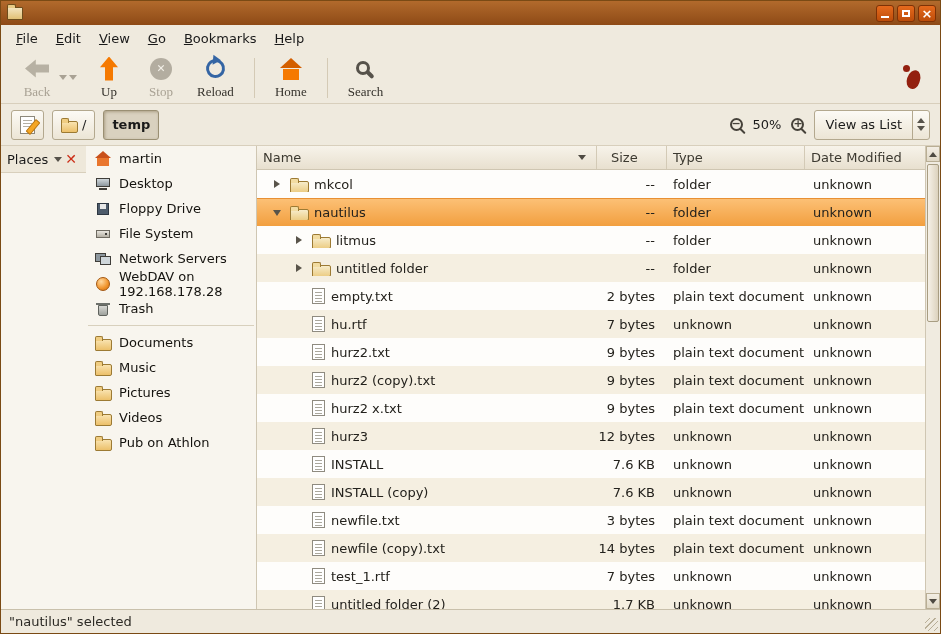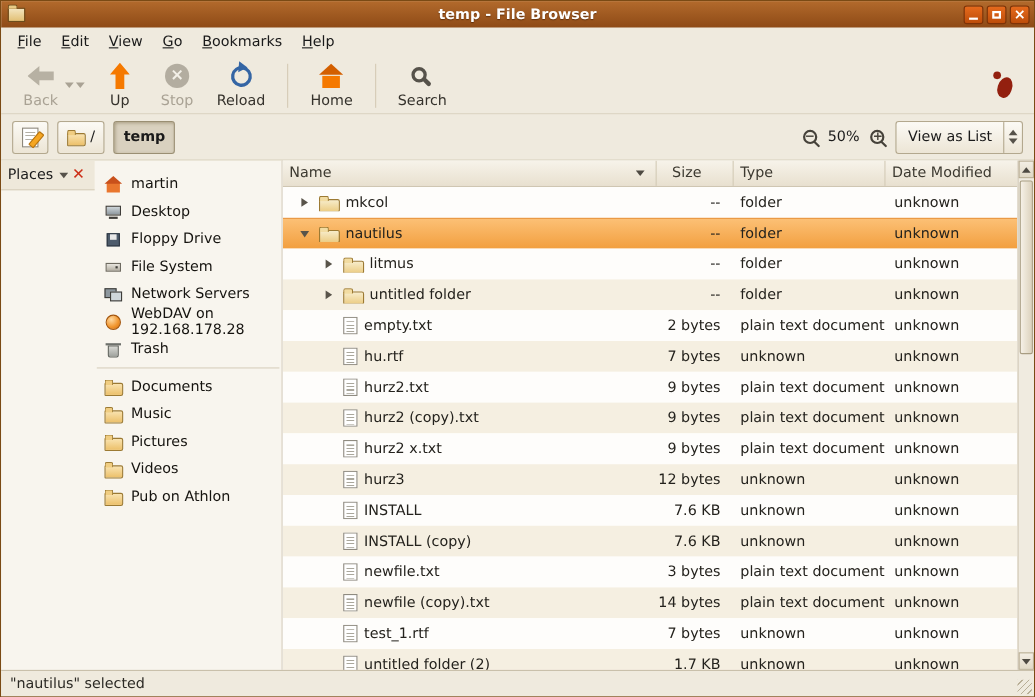--- a/index.html
+++ b/index.html
@@ -23,21 +23,21 @@
   .wbtn .g-max { position:absolute; left:4px; right:4px; top:4px; bottom:4px; border:2px solid #fff; }
   .wbtn .g-close { position:absolute; inset:0; color:#fff; font-size:13px; line-height:15px; text-align:center; font-weight:bold; }
 
   
   .menubar { height:27px; flex:0 0 27px; display:flex; align-items:center; padding-left:6px; background:#efeade; font-size:13px; }
   .menu-item { padding:4px 9px; color:#1a1a1a; cursor:default; }
   .menu-item u { text-decoration:underline; }
 
   
   .toolbar { height:52px; flex:0 0 52px; display:flex; align-items:center; padding:2px 6px 2px 10px; background:#efeade; border-bottom:1px solid #d8cfbc; }
-  .tbtn { display:flex; flex-direction:column; align-items:center; justify-content:center; gap:2px; padding:3px 10px; border-radius:3px; min-width:52px; cursor:pointer; }
+  .tbtn { display:flex; flex-direction:column; align-items:center; justify-content:center; gap:2px; padding:3px 10px; border-radius:3px; min-width:52px; cursor:pointer;font-family:Liberation Serif, serif; }
   .tb-label { font-size:13px; color:#35322c; }
   .tbtn.disabled .tb-label { color:#a9a294; }
   .tb-caret { width:0; height:0; border-left:4px solid transparent; border-right:4px solid transparent; border-top:5px solid #a9a294; margin:0 6px 0 -4px; align-self:center; }
   .tb-sep { width:1px; height:40px; background:#d4cab5; margin:0 10px; }
   .tb-iconbox { height:26px; display:flex; align-items:center; justify-content:center; }
 
   .arrow-left  { width:24px; height:20px; background:#b7b1a3; clip-path:polygon(0 50%,45% 5%,45% 30%,100% 30%,100% 70%,45% 70%,45% 95%); }
   .arrow-right { width:24px; height:20px; background:#b7b1a3; clip-path:polygon(100% 50%,55% 5%,55% 30%,0 30%,0 70%,55% 70%,55% 95%); }
   .arrow-up    { width:20px; height:24px; background:#f57900; clip-path:polygon(50% 0,95% 45%,70% 45%,70% 100%,30% 100%,30% 45%,5% 45%); }
   .stop-circle { width:22px; height:22px; border-radius:50%; background:#b3ada0; position:relative; }
@@ -77,21 +77,21 @@
 
   
   .content { flex:1; min-height:0; display:flex; }
 
   
   .sidebar { width:256px; flex:0 0 256px; background:#f8f5ee; border-right:1px solid #cfc6b2; display:flex; flex-direction:row; }
   .places-header { height:27px; flex:0 0 27px; display:flex; align-items:center; padding:0 6px; background:#eee8da; border-bottom:1px solid #d8cfbc; font-size:13px; }
   .ph-label { color:#1a1a1a; }
   .ph-caret { width:0; height:0; border-left:4px solid transparent; border-right:4px solid transparent; border-top:5px solid #56524a; margin-left:6px; }
   .ph-close { margin-left:auto; color:#cc2d16; font-weight:bold; font-size:14px; line-height:14px; padding:1px 3px; cursor:pointer; }
-  .places-list { flex:1; overflow:hidden; padding-top:9px; }
+  .places-list { flex:1; overflow:hidden; padding-top:0; }
   .place-item { height:25px; display:flex; align-items:center; gap:8px; padding-left:9px; font-size:13px; color:#15130f; cursor:pointer; }
   .place-sep { border-top:1px solid #d8d0bd; margin:4px 2px; }
 
   .pi { width:16px; height:16px; position:relative; flex:0 0 16px; }
   .home-icon::after { content:''; position:absolute; left:0; top:0; border-left:8px solid transparent; border-right:8px solid transparent; border-bottom:7px solid #c9501b; }
   .home-icon::before { content:''; position:absolute; left:2px; right:2px; bottom:1px; height:9px; background:#e9762e; }
   .desktop-icon::before { content:''; position:absolute; inset:2px 1px 5px 1px; background:linear-gradient(#cfd6da,#8d979e); border:1px solid #3f3d39; }
   .desktop-icon::after { content:''; position:absolute; left:4px; right:4px; bottom:2px; height:2px; background:#3f3d39; }
   .drive-icon::before { content:''; position:absolute; inset:4px 1px 4px 1px; background:linear-gradient(#e8e5de,#b4afa3); border:1px solid #6e6a60; }
   .drive-icon::after { content:''; position:absolute; right:4px; bottom:7px; width:2px; height:2px; background:#3f3d39; }
@@ -146,21 +146,20 @@
   .statusbar { height:24px; flex:0 0 24px; background:#efeade; border-top:1px solid #c9c0ab; display:flex; align-items:center; padding:0 8px; font-size:13px; color:#2c2a25; position:relative; }
   .grip { position:absolute; right:2px; bottom:2px; width:13px; height:13px; background:repeating-linear-gradient(135deg, transparent 0 3px, #b9af97 3px 4px); cursor:nwse-resize; }
 </style>
 </head>
 <body>
 
 <div class="window">
 
   <div class="titlebar">
     <span class="win-icon"></span>
-    <span class="title-text">temp - File Browser</span>
     <span class="win-buttons">
       <span class="wbtn">
           <span class="g-min"></span>
         </span>
       <span class="wbtn">
           <span class="g-max"></span>
         </span>
       <span class="wbtn">
           <span class="g-close">×</span>
         </span>

